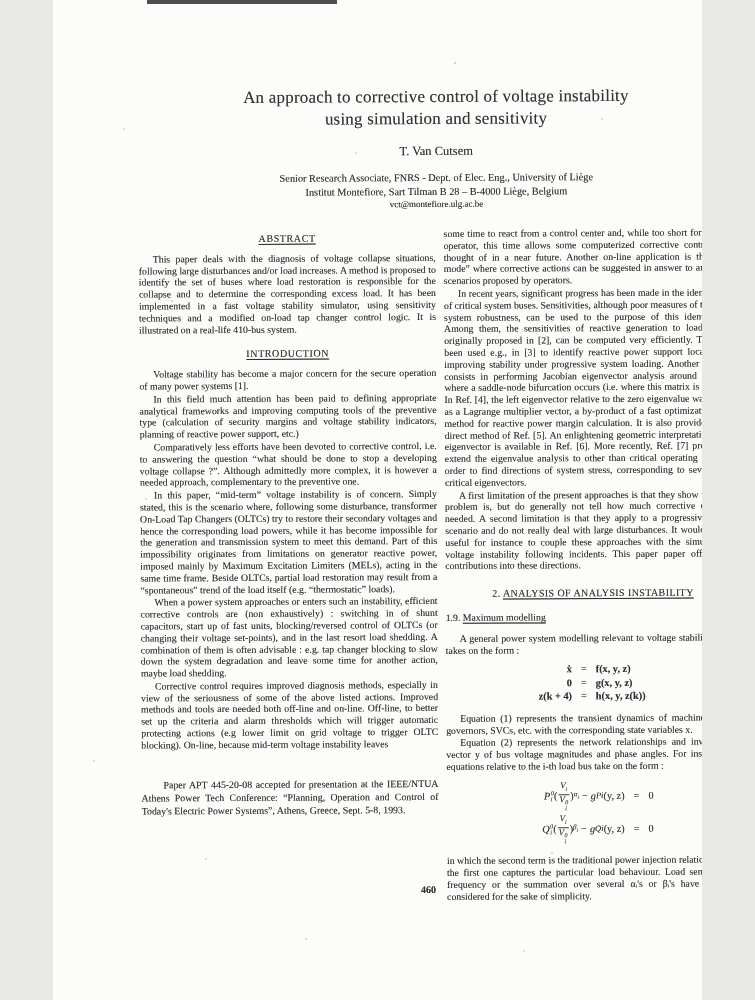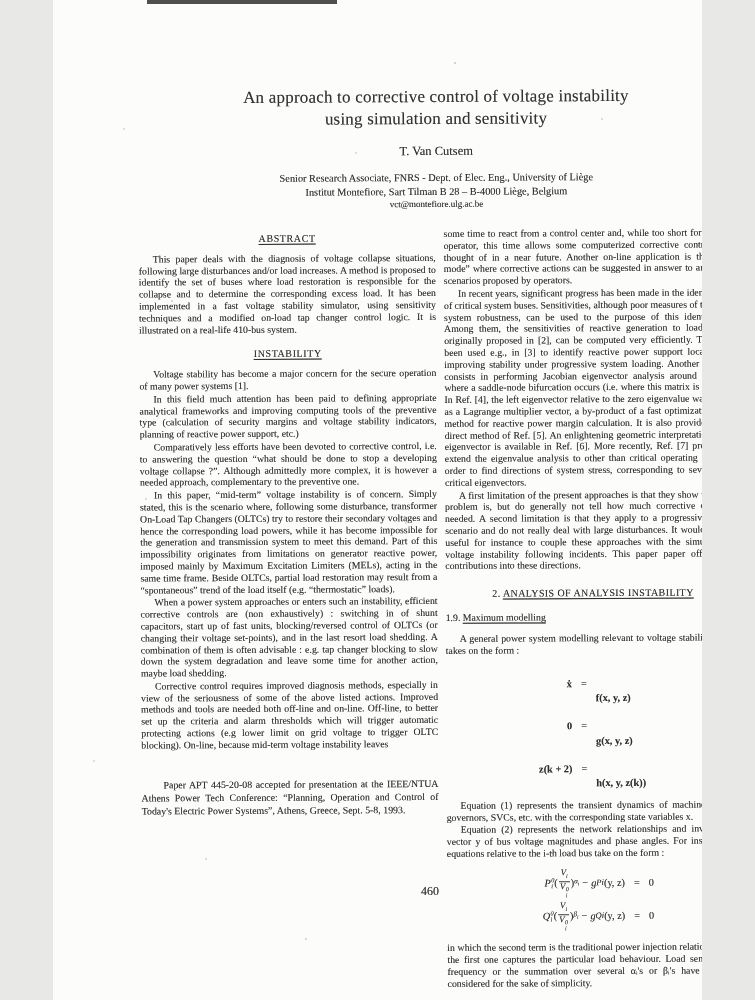--- a/index.html
+++ b/index.html
@@ -40,27 +40,27 @@
   .col-left{left:87px;width:297px;}
   .col-right{left:392px;width:295px;}
   .col p{margin:0 0 1px 0;}
   .col p.indent{text-indent:14px;}
   .colhead{font-size:10px;font-weight:normal;text-align:center;margin:4px 0 8px 0;letter-spacing:.6px;}
   .colhead.intro{margin-top:13px;}
   .colhead.sec2{margin-top:16px;margin-bottom:12px;letter-spacing:.4px;}
   .u{text-decoration:underline;text-underline-offset:2px;}
   .subhead{font-size:9.8px;font-weight:normal;text-align:left;margin:4px 0 9px 0;}
   .footnote{margin-top:27px;text-indent:22px;font-size:9.9px;line-height:13px;}
-  .pagenum{position:absolute;left:366px;top:884px;font-size:12px;}
+  .pagenum{position:absolute;left:366px;top:884px;font-size:10px;font-weight:bold;}
   
   .eqblock{margin:7px 0 9px 0;}
   .eqrow{display:flex;align-items:center;font-size:10.3px;line-height:13.5px;}
   .eqrow .eq-lhs{width:126px;text-align:right;font-weight:bold;}
   .eqrow .eq-rel{padding:0 9px;}
-  .eqrow .eq-rhs{flex:1;text-align:left;font-weight:bold;margin-top:29px;}
+  .eqrow .eq-rhs{flex:1;text-align:left;font-weight:bold;}
   .eqrow .eq-num{margin-left:auto;font-weight:normal;}
   .eqblock45{margin:9px 0 10px 0;}
   .eqblock45 .eqrow{margin:3px 0;}
   .eqblock45 .eq-body{width:178px;display:inline-flex;justify-content:flex-end;align-items:center;font-style:italic;}
   .eqblock45 .eq-rhs0{width:26px;text-align:left;}
   .ss{display:inline-flex;flex-direction:column;align-items:flex-start;font-size:6.3px;line-height:6px;font-style:italic;vertical-align:-2px;margin-left:.5px;}
   .ss sup,.ss sub{font-size:6.3px;line-height:6px;}
   .frac{display:inline-flex;flex-direction:column;align-items:center;font-size:8.6px;line-height:9.5px;margin:0 1px;vertical-align:middle;}
   .frac .fr-n{border-bottom:.8px solid #3a3a3a;padding:0 2px;}
   .frac sub,.frac sup{font-size:6px;}
@@ -86,21 +86,21 @@
       <div class="author">T. Van Cutsem</div>
       <div class="affil first">Senior Research Associate, FNRS - Dept. of Elec. Eng., University of Liège</div>
       <div class="affil">Institut Montefiore, Sart Tilman B 28 – B-4000 Liège, Belgium</div>
       <div class="email">vct@montefiore.ulg.ac.be</div>
     </header>
 
     <section class="col col-left">
       <h2 class="colhead"><span class="u">ABSTRACT</span></h2>
       <p class="indent">This paper deals with the diagnosis of voltage collapse situations, following large disturbances and/or load increases. A method is proposed to identify the set of buses where load restoration is responsible for the collapse and to determine the corresponding excess load. It has been implemented in a fast voltage stability simulator, using sensitivity techniques and a modified on-load tap changer control logic. It is illustrated on a real-life 410-bus system.</p>
 
-      <h2 class="colhead intro"><span class="u">INSTABILITY</span></h2>
+      <h2 class="colhead intro"><span class="u">INTRODUCTION</span></h2>
       <p class="indent">Voltage stability has become a major concern for the secure operation of many power systems [1].</p>
       <p class="indent">In this field much attention has been paid to defining appropriate analytical frameworks and improving computing tools of the preventive type (calculation of security margins and voltage stability indicators, planning of reactive power support, etc.)</p>
       <p class="indent">Comparatively less efforts have been devoted to corrective control, i.e. to answering the question “what should be done to stop a developing voltage collapse ?”. Although admittedly more complex, it is however a needed approach, complementary to the preventive one.</p>
       <p class="indent">In this paper, “mid-term” voltage instability is of concern. Simply stated, this is the scenario where, following some disturbance, transformer On-Load Tap Changers (OLTCs) try to restore their secondary voltages and hence the corresponding load powers, while it has become impossible for the generation and transmission system to meet this demand. Part of this impossibility originates from limitations on generator reactive power, imposed mainly by Maximum Excitation Limiters (MELs), acting in the same time frame. Beside OLTCs, partial load restoration may result from a “spontaneous” trend of the load itself (e.g. “thermostatic” loads).</p>
       <p class="indent">When a power system approaches or enters such an instability, efficient corrective controls are (non exhaustively) : switching in of shunt capacitors, start up of fast units, blocking/reversed control of OLTCs (or changing their voltage set-points), and in the last resort load shedding. A combination of them is often advisable : e.g. tap changer blocking to slow down the system degradation and leave some time for another action, maybe load shedding.</p>
       <p class="indent">Corrective control requires improved diagnosis methods, especially in view of the seriousness of some of the above listed actions. Improved methods and tools are needed both off-line and on-line. Off-line, to better set up the criteria and alarm thresholds which will trigger automatic protecting actions (e.g lower limit on grid voltage to trigger OLTC blocking). On-line, because mid-term voltage instability leaves</p>
 
       <div class="footnote">Paper APT 445-20-08 accepted for presentation at the IEEE/NTUA Athens Power Tech Conference: “Planning, Operation and Control of Today's Electric Power Systems”, Athens, Greece, Sept. 5-8, 1993.</div>
     </section>
 
@@ -121,21 +121,21 @@
           <span class="eq-rhs">f(x, y, z)</span>
           <span class="eq-num">(1)</span>
         </div>
         <div class="eqrow">
           <span class="eq-lhs">0</span>
           <span class="eq-rel">=</span>
           <span class="eq-rhs">g(x, y, z)</span>
           <span class="eq-num">(2)</span>
         </div>
         <div class="eqrow">
-          <span class="eq-lhs">z(k + 2)</span>
+          <span class="eq-lhs">z(k + 4)</span>
           <span class="eq-rel">=</span>
           <span class="eq-rhs">h(x, y, z(k))</span>
           <span class="eq-num">(3)</span>
         </div>
       </div>
 
       <p class="indent">Equation (1) represents the transient dynamics of machines, AVRs, governors, SVCs, etc. with the corresponding state variables x.</p>
       <p class="indent">Equation (2) represents the network relationships and involves the vector y of bus voltage magnitudes and phase angles. For instance, the equations relative to the i-th load bus take on the form :</p>
 
       <div class="eqblock45">

